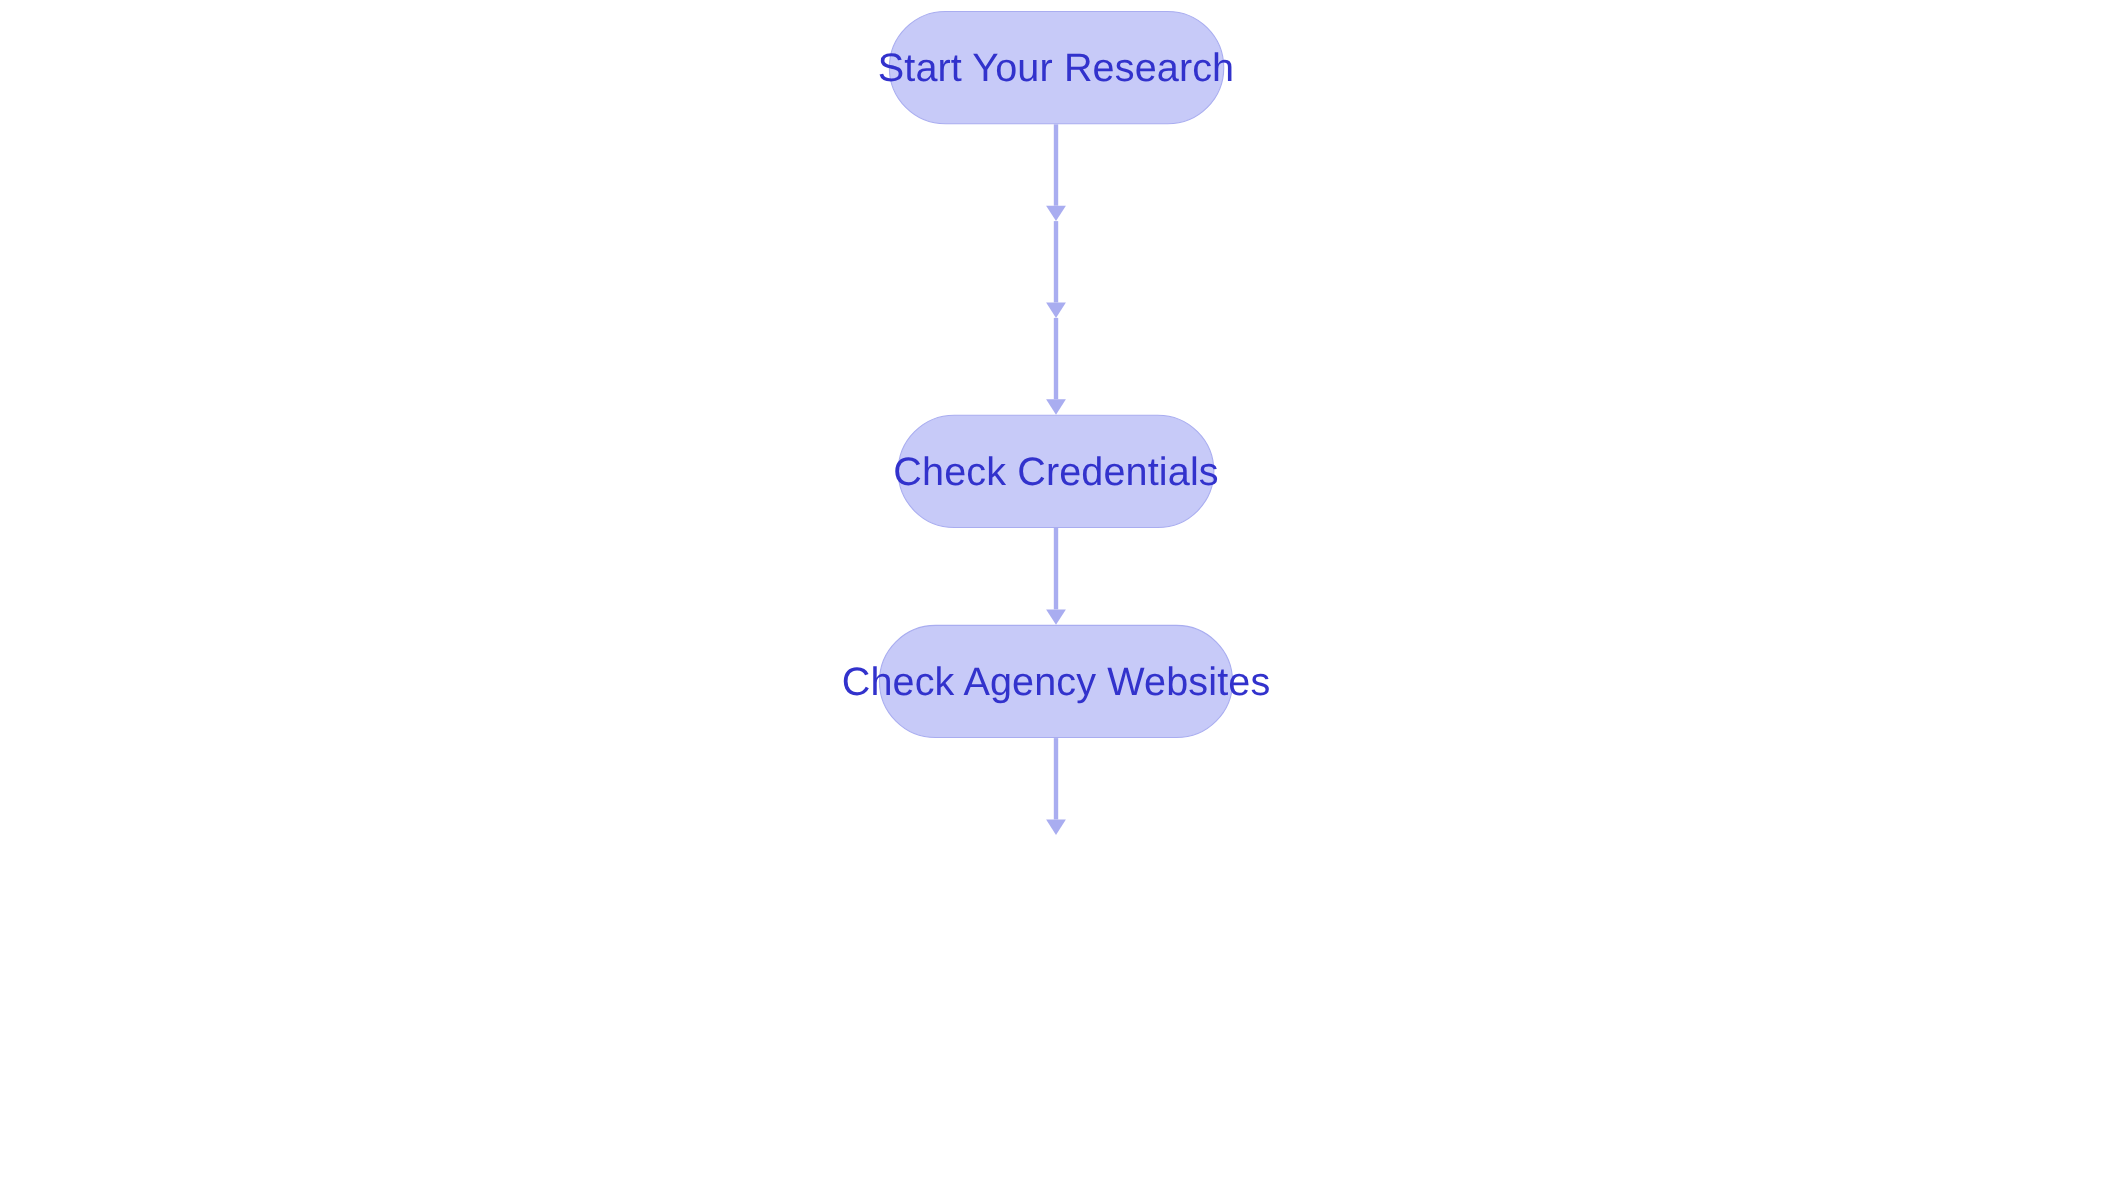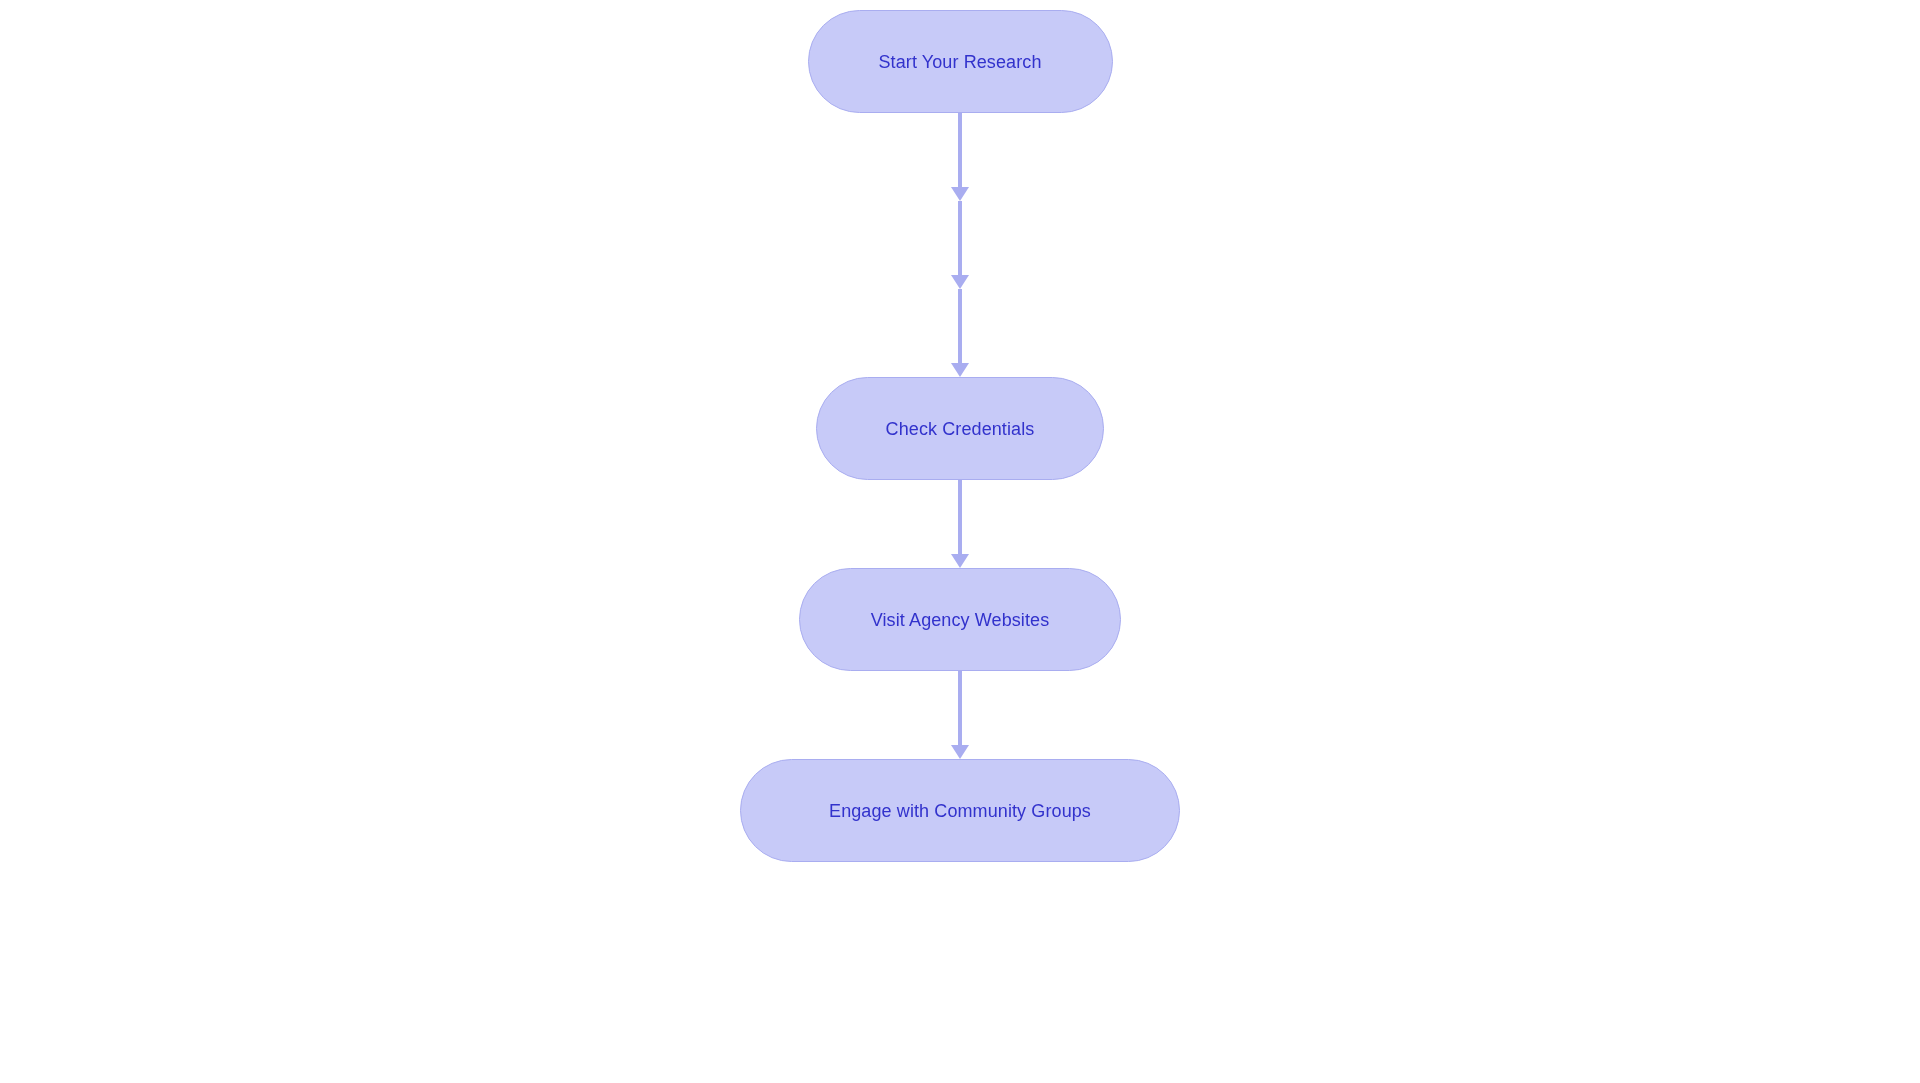--- a/index.html
+++ b/index.html
@@ -44,21 +44,21 @@
     border: 1.6px solid #a9adf0;
     display: flex;
     align-items: center;
     justify-content: center;
     padding: 0 46px;
     flex: none;
   }
 
   .flow-node-label {
     color: #3232cc;
-    font-size: 18px;
+    font-size: 36px;
     font-weight: 400;
     line-height: 1;
     letter-spacing: 0.1px;
     white-space: nowrap;
     font-family: "Liberation Sans", "DejaVu Sans", sans-serif;
   }
 
   .flow-connector {
     flex: none;
     width: 20px;
@@ -112,28 +112,25 @@
     </div>
 
     <div class="flow-connector">
       <svg viewBox="0 0 20 88" xmlns="http://www.w3.org/2000/svg" aria-hidden="true">
         <line x1="10" y1="0" x2="10" y2="74" stroke="#a9adf0" stroke-width="4"></line>
         <polygon points="1,74 19,74 10,88" fill="#a9adf0"></polygon>
       </svg>
     </div>
 
     <div class="flow-node" style="width:322px">
-      <span class="flow-node-label">Visit Agency Websites</span>
+      <span class="flow-node-label">Check Agency Websites</span>
     </div>
 
     <div class="flow-connector">
       <svg viewBox="0 0 20 88" xmlns="http://www.w3.org/2000/svg" aria-hidden="true">
         <line x1="10" y1="0" x2="10" y2="74" stroke="#a9adf0" stroke-width="4"></line>
         <polygon points="1,74 19,74 10,88" fill="#a9adf0"></polygon>
       </svg>
     </div>
 
-    <div class="flow-node" style="width:440px">
-      <span class="flow-node-label">Engage with Community Groups</span>
-    </div>
 
   </div>
 </div>
 
 </body></html>

